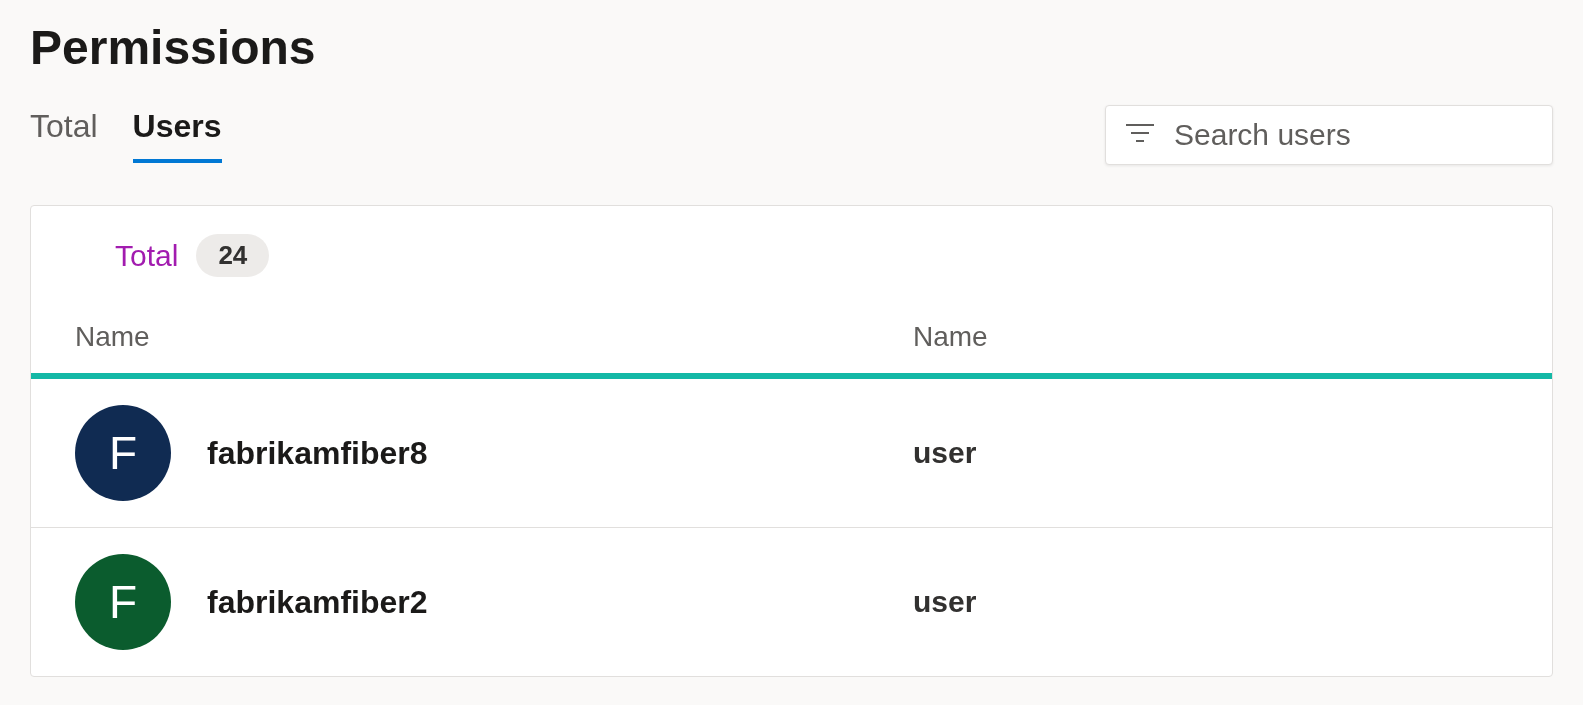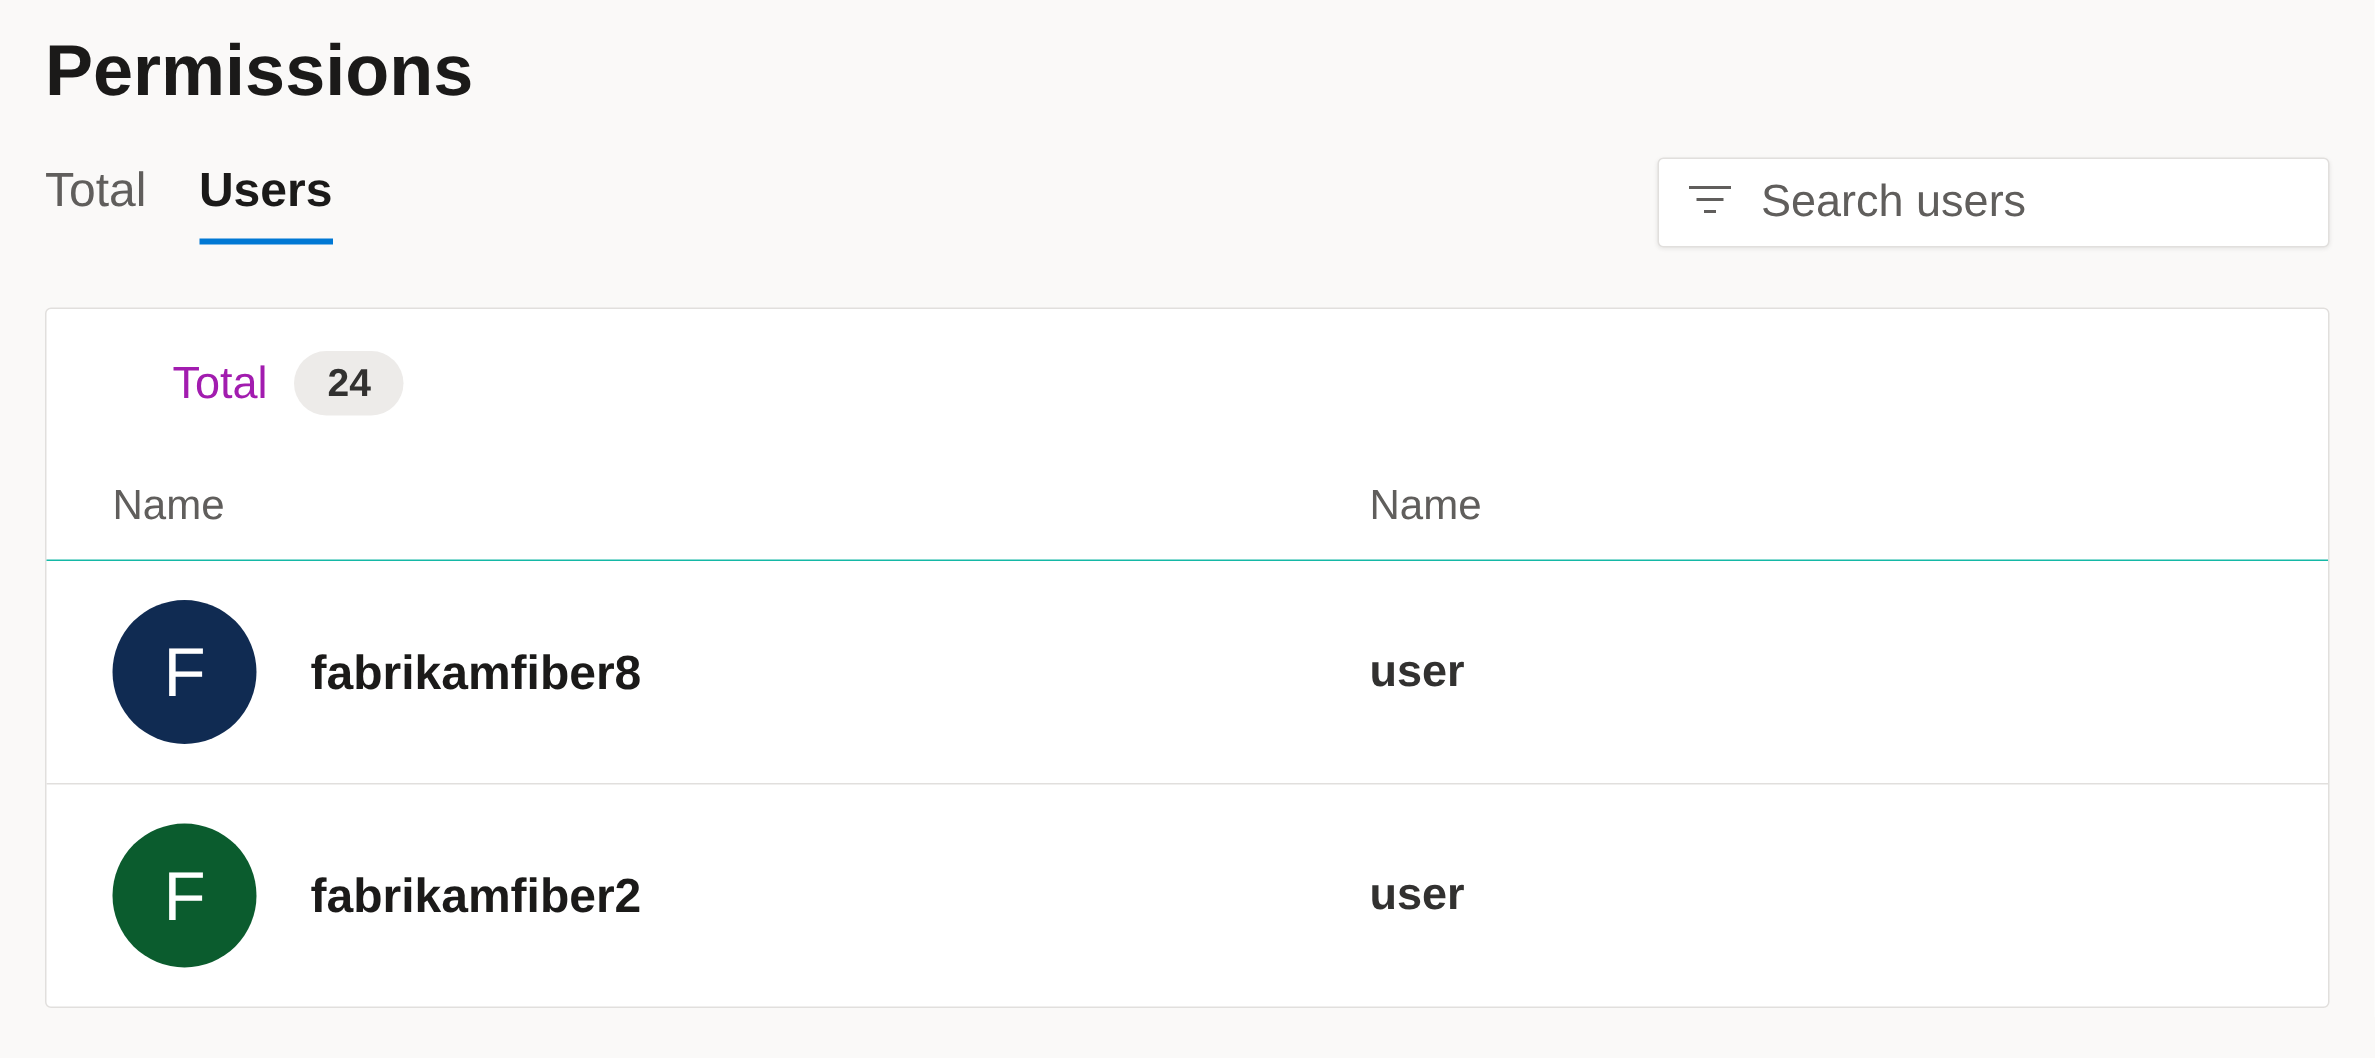--- a/index.html
+++ b/index.html
@@ -103,21 +103,21 @@
       border-radius: 999px;
       padding: 6px 22px;
       font-size: 26px;
       font-weight: 600;
       color: #323130;
       text-align: center;
     }
     .table-header {
       display: flex;
       padding: 24px 44px 20px 44px;
-      border-bottom: 1px solid #14b8a6;
+      border-bottom: 6px solid #14b8a6;
     }
     .col-name {
       width: 838px;
       font-size: 28px;
       color: #605e5c;
     }
     .col-type {
       font-size: 28px;
       color: #605e5c;
     }

